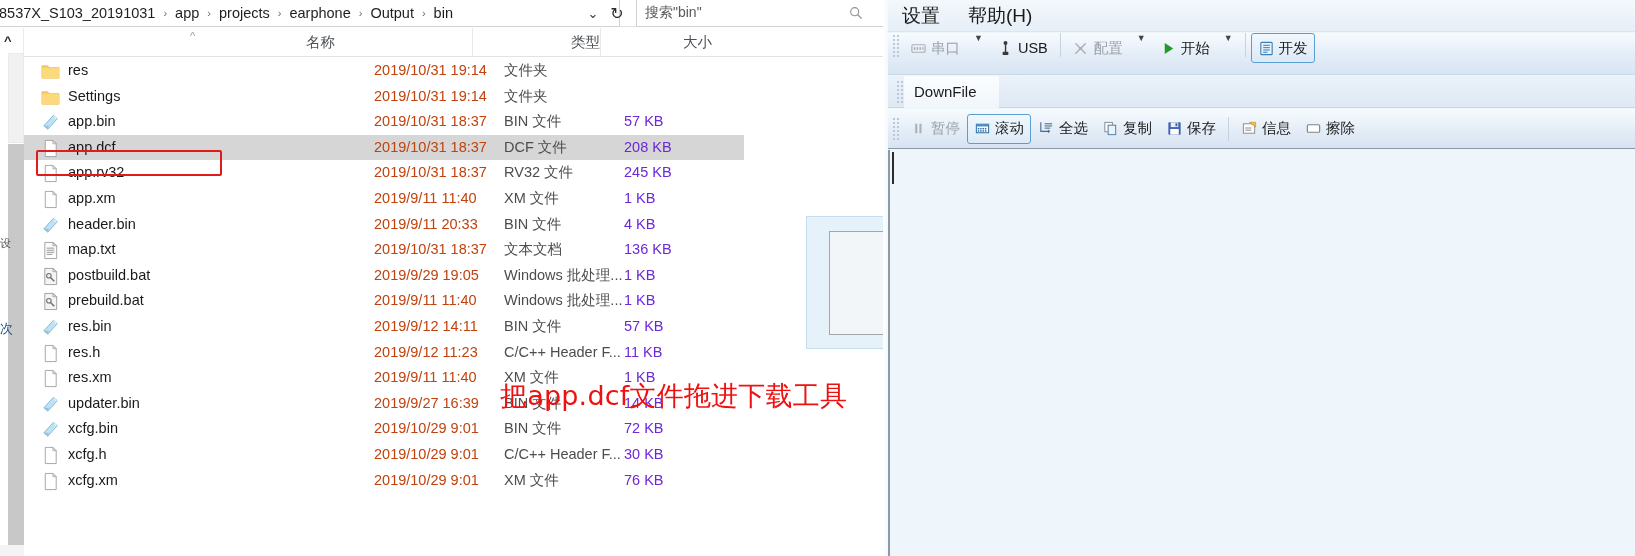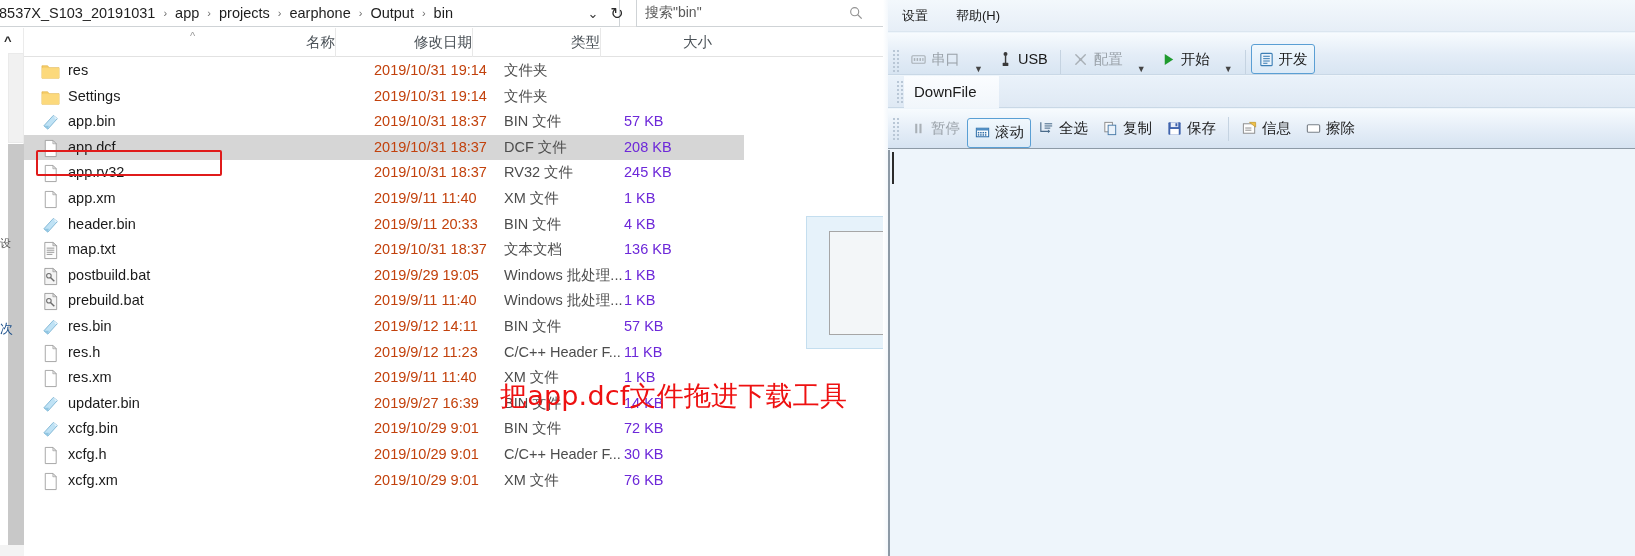--- a/index.html
+++ b/index.html
@@ -164,45 +164,44 @@
     position: absolute; left: 0; top: 0; width: 5px; height: 556px;
     background: linear-gradient(to right,#ffffff,#f4f8fc);
   }
   .menubar {
     position: absolute; left: 5px; top: 0; width: 747px; height: 32px;
     background: linear-gradient(to bottom,#f3f8fc 0%,#e6eef7 100%);
     border-bottom: 1px solid #dbe6f0;
     display: flex; align-items: center;
   }
   .menu-item {
-    font-size: 13px; color: #1a1a1a; padding: 0 14px; line-height: 32px;
+    font-size: 19px; color: #1a1a1a; padding: 0 14px; line-height: 32px;
     white-space: nowrap;
   }
   .toolbar1 {
     position: absolute; left: 5px; top: 33px; width: 747px; height: 42px;
     background: linear-gradient(to bottom,#f7fbfe 0%,#e4edf7 52%,#d8e5f2 100%);
     border-bottom: 1px solid #c9d8e6;
-    display: flex; align-items: flex-end;
+    display: flex; align-items: flex-start;
   }
   .tb-grip {
     width: 8px; height: 26px; margin: 0 4px 0 3px;
     background-image: radial-gradient(#b9c7d6 38%, transparent 40%);
     background-size: 4px 4px; background-position: 1px 1px;
   }
   .tb-btn {
     display: flex; align-items: center; gap: 4px;
     height: 30px; padding: 0 6px; border: 1px solid transparent;
     font-size: 14.5px; color: #1a1a1a; white-space: nowrap;
     border-radius: 3px;
   }
   .tb-btn.dim { color: #9aa2a9; }
   .tb-btn.active {
     border: 1px solid #5a9fd4;
     background: linear-gradient(to bottom,#f1f8fd,#dceaf7);
-    margin-top: 8px;
   }
   .tb-caret { font-size: 9px; color: #444; padding: 0 7px; }
   .tb-sep { width: 1px; height: 24px; background: #c5d3e1; margin: 0 5px; }
 
   .tabstrip {
     position: absolute; left: 5px; top: 76px; width: 788px; height: 32px;
     background: linear-gradient(to bottom,#eaf2fa,#dfe9f4);
     border-bottom: 1px solid #c9d8e6;
   }
   .tab {
@@ -260,21 +259,20 @@
         <svg class="search-icon" viewBox="0 0 16 16">
           <circle cx="6.5" cy="6.5" r="4.6" fill="none" stroke="#3a3a3a" stroke-width="1.3"></circle>
           <line x1="10" y1="10" x2="14.5" y2="14.5" stroke="#3a3a3a" stroke-width="1.4"></line>
         </svg>
       </div>
     </div>
 
     <div class="col-head">
       <div class="ch first" style="left:44px;width:291px">名称</div>
       <div class="sort-caret">^</div>
-      <div class="ch" style="left:335px;width:137px">修改日期</div>
       <div class="ch" style="left:472px;width:128px">类型</div>
       <div class="ch" style="left:600px;width:112px">大小</div>
     </div>
 
     <div class="nav-sliver">
       <div class="up-chev">^</div>
       <div class="nav-scroll"></div>
       <div class="nav-rail"></div>
       <div class="nav-ghost-a">设</div>
       <div class="nav-ghost-b">次</div>

